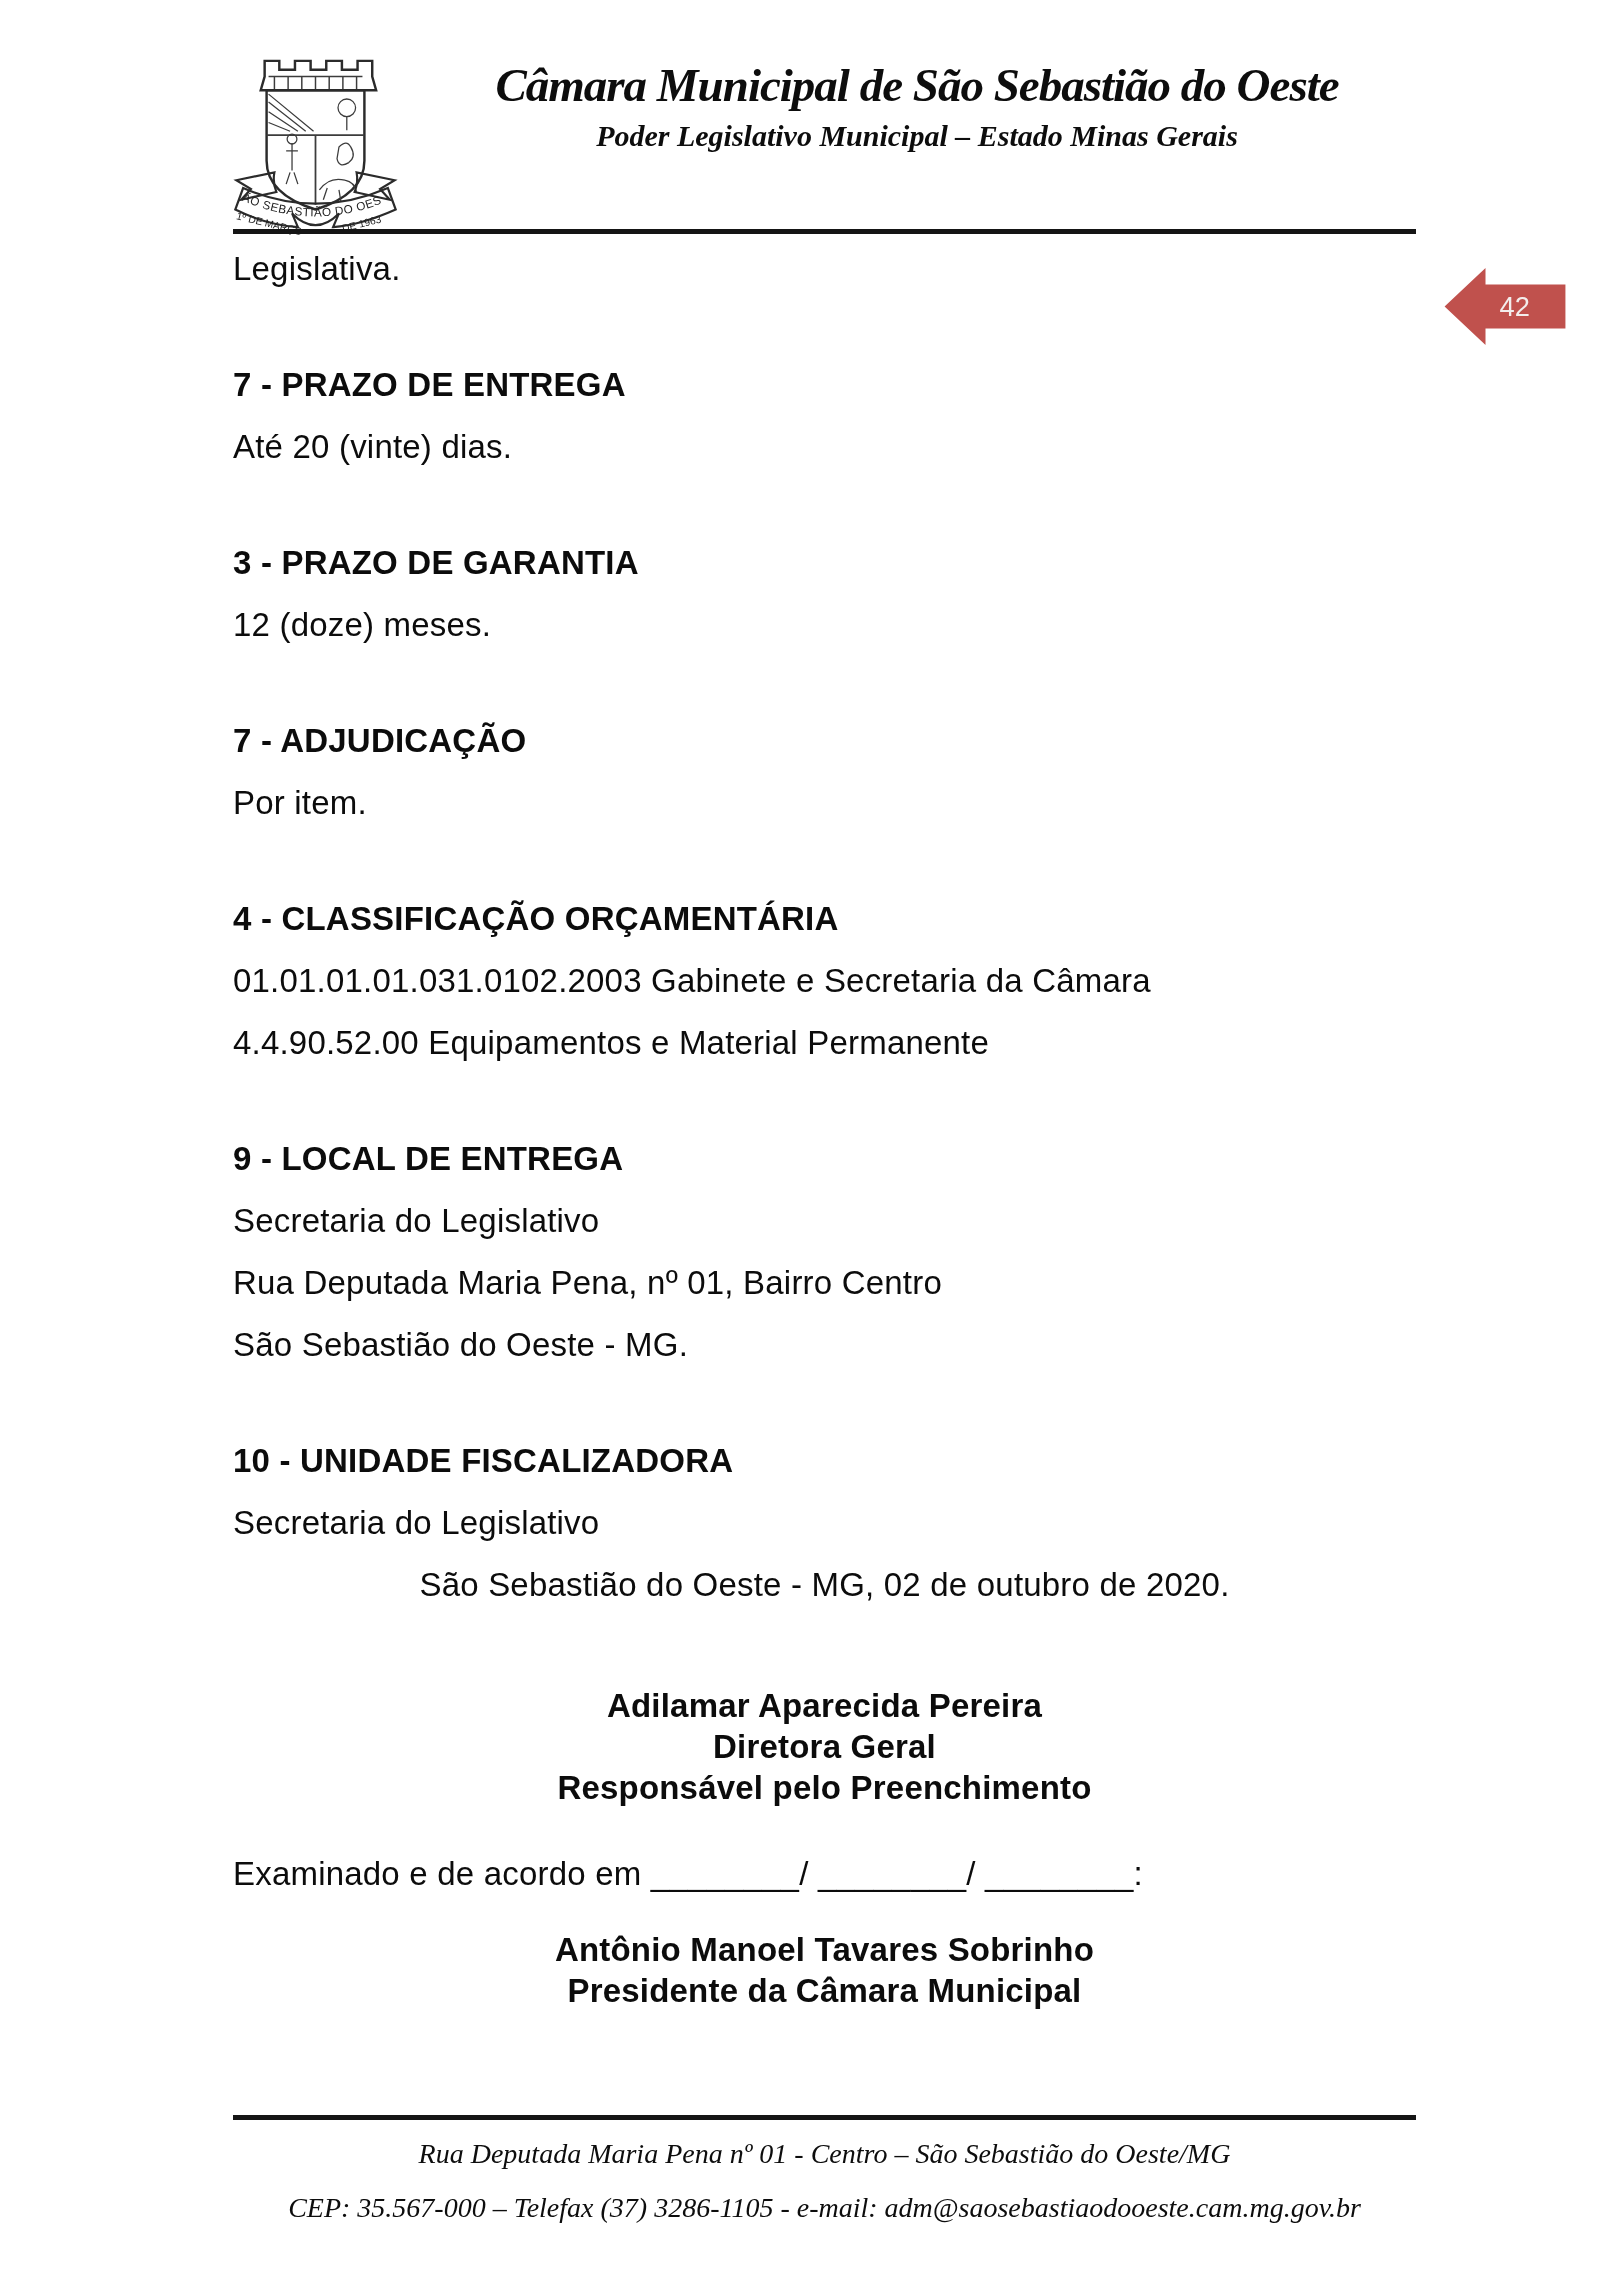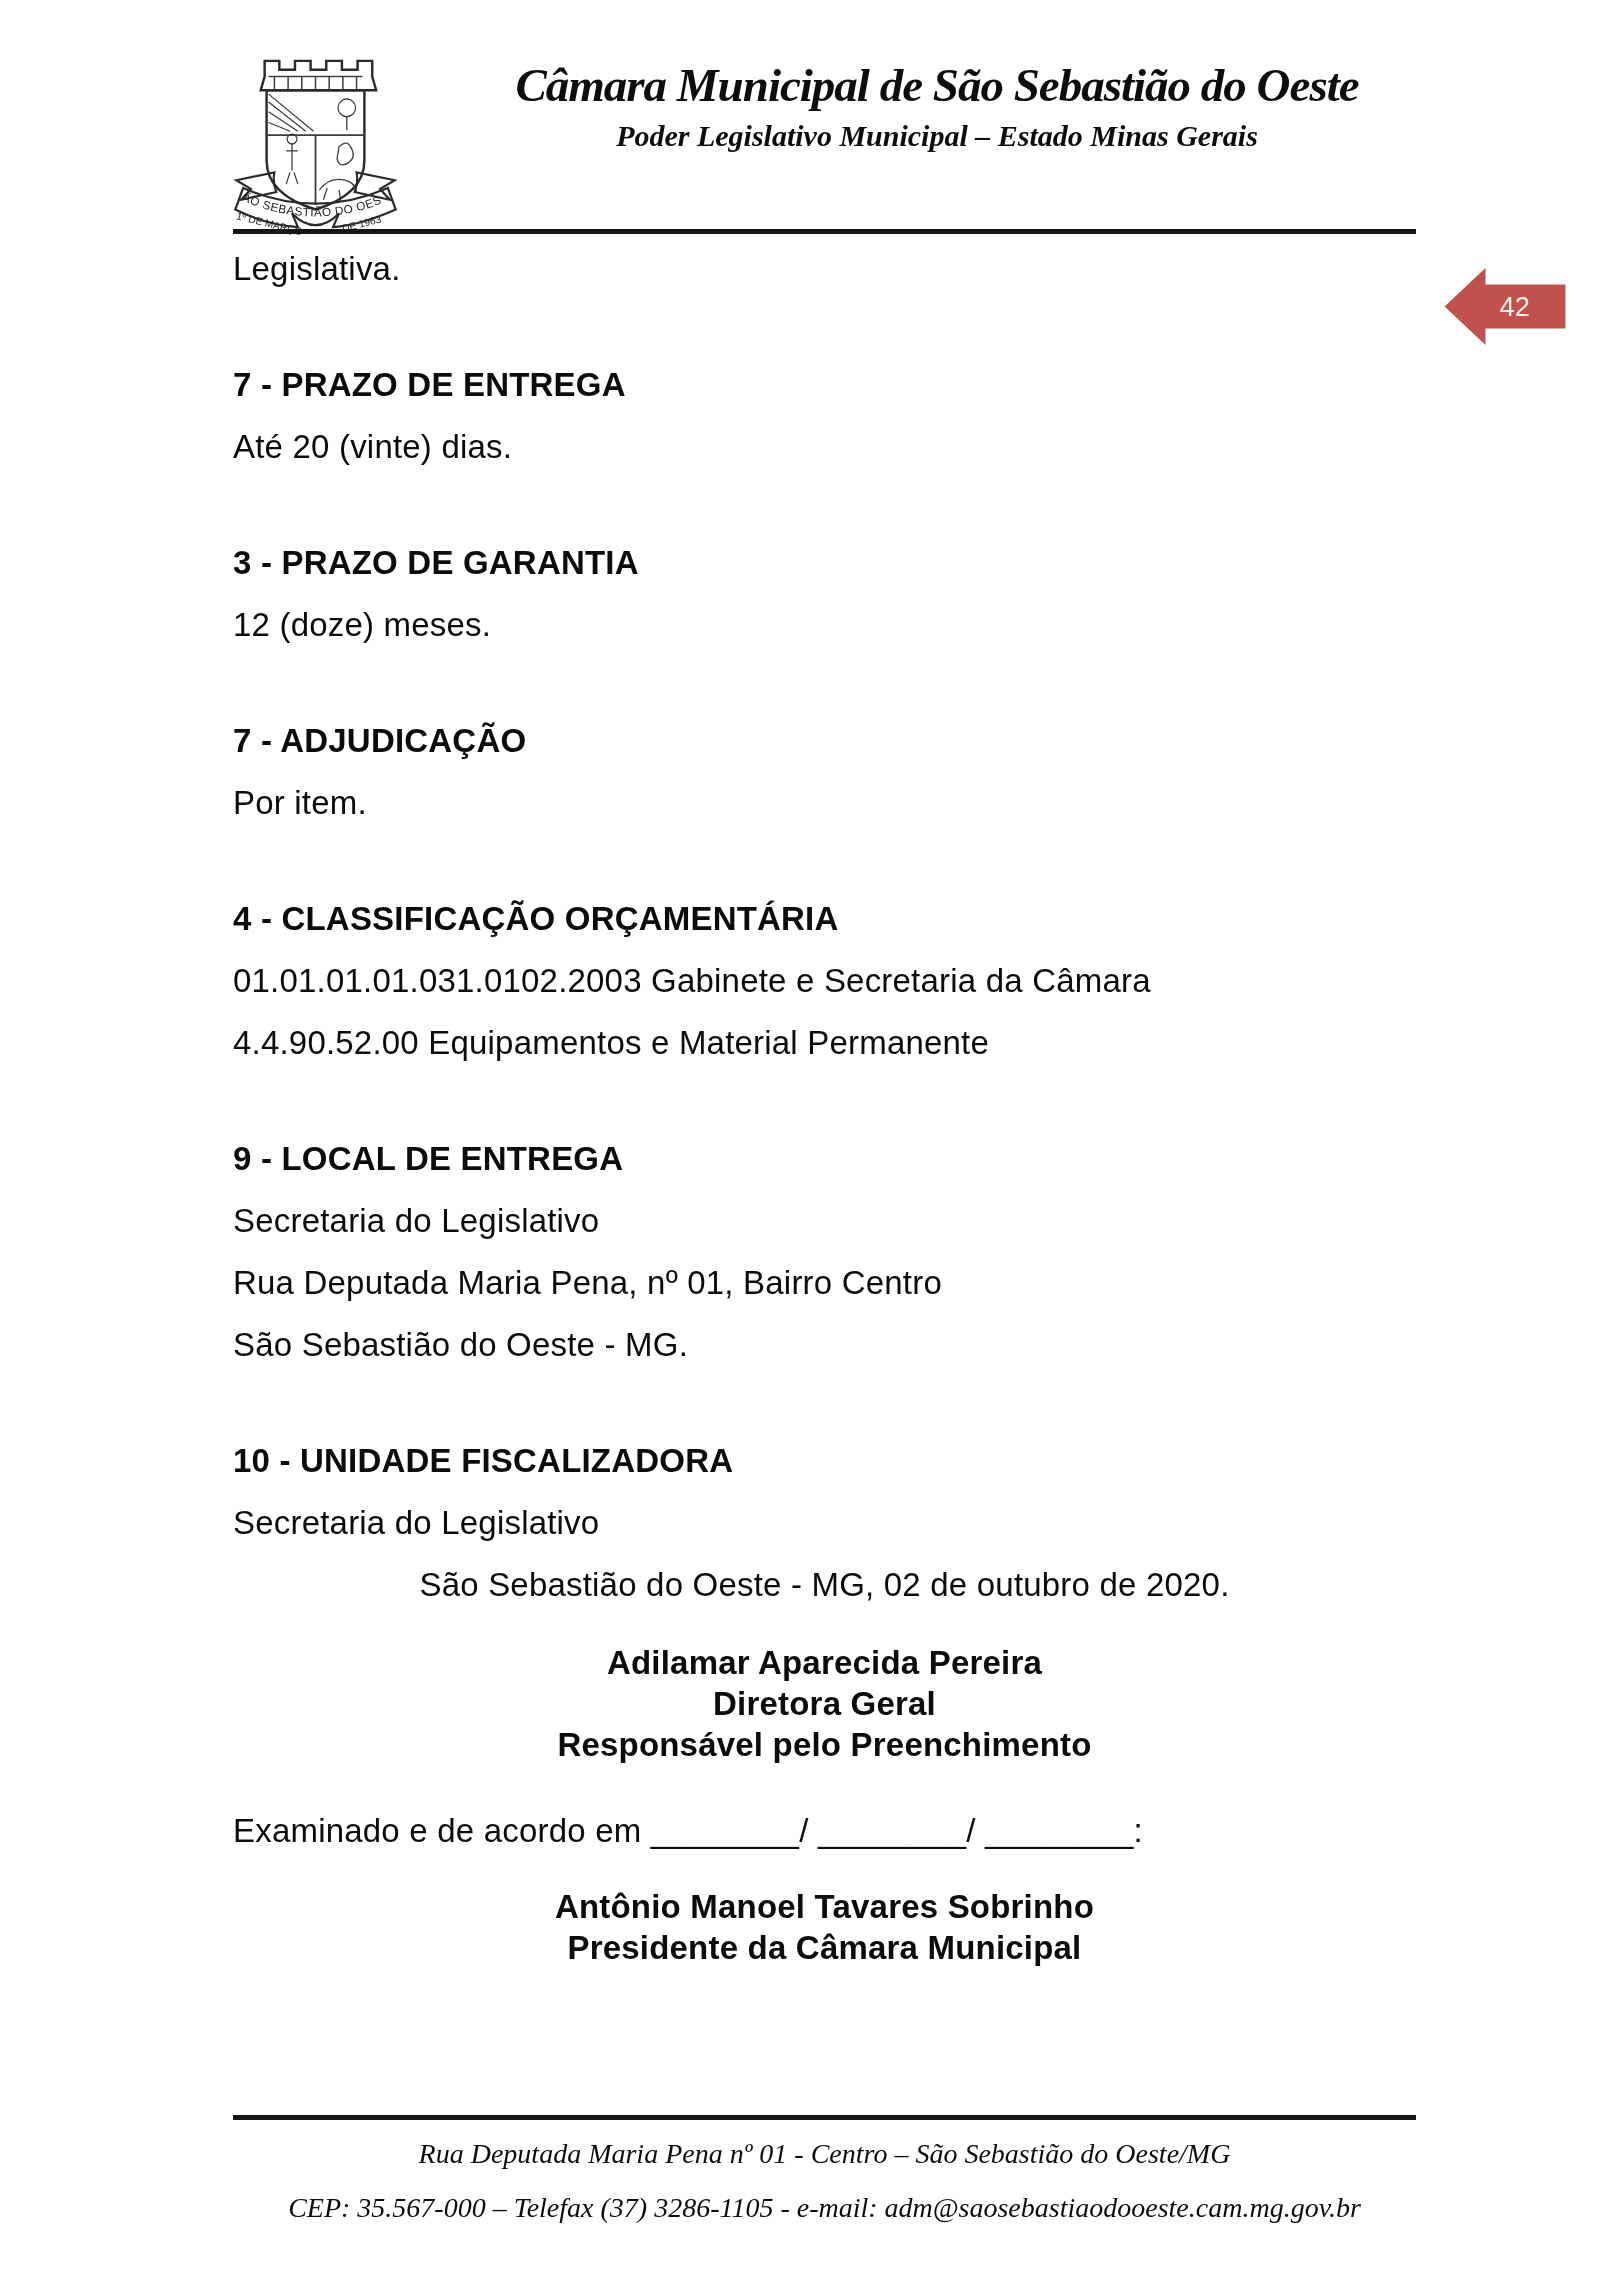--- a/index.html
+++ b/index.html
@@ -3,21 +3,21 @@
 <meta charset="utf-8">
 <style>
   html,body{margin:0;padding:0;}
   body{
     width:1621px;height:2293px;position:relative;background:#ffffff;
     font-family:"Liberation Sans","DejaVu Sans",sans-serif;color:#111111;
     overflow:hidden;
   }
   
   .logo{position:absolute;left:204px;top:45px;width:223px;height:198px;}
-  .title-block{position:absolute;left:432px;top:57px;width:1010px;text-align:center;}
+  .title-block{position:absolute;left:412px;top:57px;width:1010px;text-align:center;}
   .doc-title{
     font-family:"Liberation Serif","DejaVu Serif",serif;font-style:italic;font-weight:bold;
     font-size:47px;line-height:57px;color:#0d0d0d;letter-spacing:-1px;white-space:nowrap;
   }
   .doc-subtitle{
     font-family:"Liberation Serif","DejaVu Serif",serif;font-style:italic;font-weight:bold;
     font-size:30px;line-height:43px;color:#0d0d0d;white-space:nowrap;
   }
   .header-rule{position:absolute;left:233px;top:229px;width:1183px;height:4.9px;background:#151515;}
   
@@ -29,21 +29,21 @@
   .content{
     position:absolute;left:233px;top:238px;width:1183px;
     font-size:33px;line-height:62px;letter-spacing:0.2px;color:#0c0c0c;
   }
   .body-line{white-space:nowrap;}
   .doc-section{margin-top:54px;}
   .sec-heading{
     margin:0;font-size:33px;font-weight:bold;line-height:62px;letter-spacing:0.2px;white-space:nowrap;
   }
   .dateline{text-align:center;}
-  .sig-block{margin-top:26px;text-align:center;font-weight:bold;line-height:41px;}
+  .sig-block{margin-top:69px;text-align:center;font-weight:bold;line-height:41px;}
   .sig-block .sig-line{white-space:nowrap;}
   .examined{margin-top:35px;line-height:62px;white-space:nowrap;}
   .sig-block-2{margin-top:23.5px;}
   
   .footer-rule{position:absolute;left:233px;top:2115px;width:1183px;height:4.9px;background:#151515;}
   .doc-footer{
     position:absolute;left:233px;top:2127px;width:1183px;text-align:center;
     font-family:"Liberation Serif","DejaVu Serif",serif;font-style:italic;
     font-size:28px;line-height:54px;color:#0d0d0d;
   }

